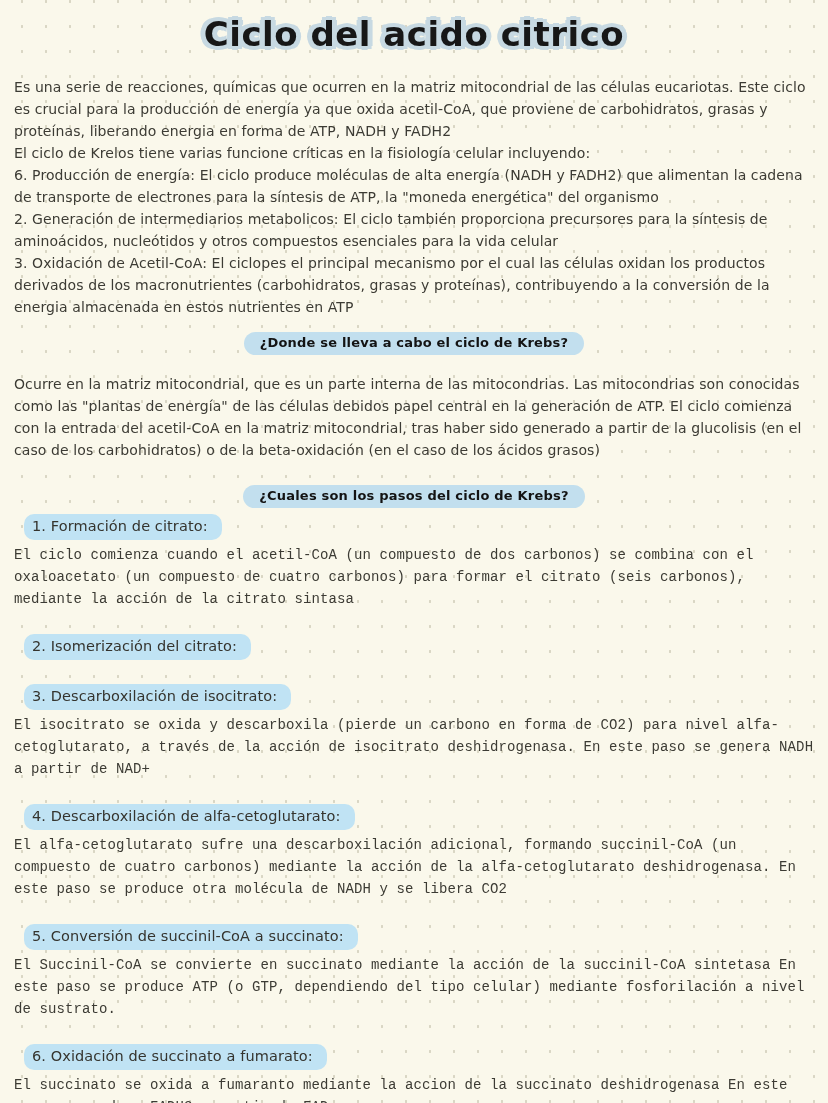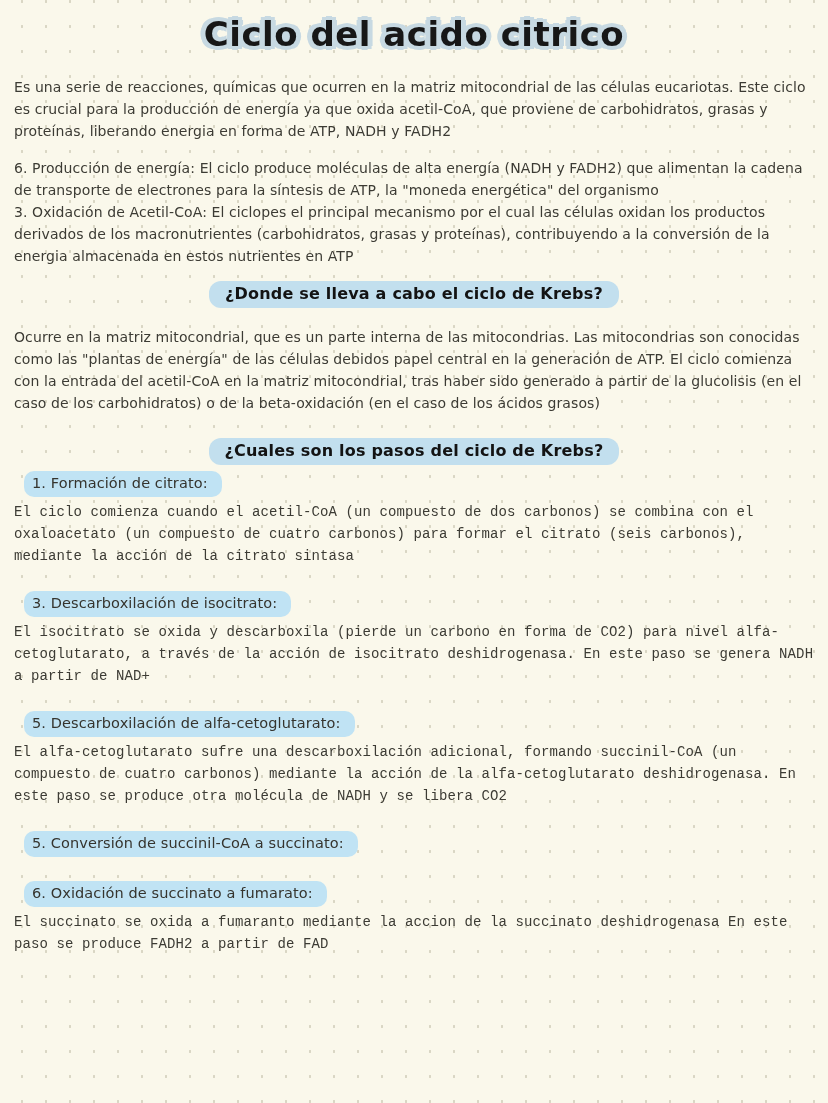--- a/index.html
+++ b/index.html
@@ -35,35 +35,35 @@
        0   -4px 0 #c7d9e2,  0    4px 0 #c7d9e2;
   }
 
   .body-text {
     font-size: 14px;
     line-height: 22px;
     letter-spacing: 0.1px;
     color: #3c3b34;
   }
 
-  .para { margin-bottom: 15px; }
+  .para { }
 
   .functions-block { margin-bottom: 14px; }
   .functions-block p { margin: 0; }
 
   .section-heading {
     text-align: center;
     margin: 4px 0 18px 0;
   }
   .heading-pill {
     display: inline-block;
     background: #c2dfee;
     border-radius: 12px;
     padding: 3px 16px 5px 16px;
-    font-size: 16px;
+    font-size: 13px;
     font-weight: bold;
     color: #131313;
     letter-spacing: 0.2px;
   }
 
   .steps-heading { margin-bottom: 6px; text-align: center; }
 
   .step { margin-bottom: 24px; }
   .step-title { margin-bottom: 4px; margin-left: -10px; }
   .step-pill {
@@ -81,21 +81,23 @@
 </head>
 <body>
 
 <div class="page">
 
   <h1 class="title">Ciclo del acido citrico</h1>
 
   <p class="body-text para">Es una serie de reacciones, químicas que ocurren en la matriz mitocondrial de las células eucariotas. Este ciclo es crucial para la producción de energía ya que oxida acetil-CoA, que proviene de carbohidratos, grasas y proteínas, liberando energia en forma de ATP, NADH y FADH2</p>
 
   <div class="body-text functions-block">
+    <p>El ciclo de Krelos tiene varias funcione críticas en la fisiología celular incluyendo:</p>
     <p>6. Producción de energía: El ciclo produce moléculas de alta energía (NADH y FADH2) que alimentan la cadena de transporte de electrones para la síntesis de ATP, la "moneda energética" del organismo</p>
+    <p>2. Generación de intermediarios metabolicos: El ciclo también proporciona precursores para la síntesis de aminoácidos, nucleótidos y otros compuestos esenciales para la vida celular</p>
     <p>3. Oxidación de Acetil-CoA: El ciclopes el principal mecanismo por el cual las células oxidan los productos derivados de los macronutrientes (carbohidratos, grasas y proteínas), contribuyendo a la conversión de la energia almacenada en estos nutrientes en ATP</p>
   </div>
 
   <div class="section-heading">
     <span class="heading-pill">¿Donde se lleva a cabo el ciclo de Krebs?</span>
   </div>
 
   <p class="body-text para" style="margin-bottom:24px;">Ocurre en la matriz mitocondrial, que es un parte interna de las mitocondrias. Las mitocondrias son conocidas como las "plantas de energía" de las células debidos papel central en la generación de ATP. El ciclo comienza con la entrada del acetil-CoA en la matriz mitocondrial, tras haber sido generado a partir de la glucolisis (en el caso de los carbohidratos) o de la beta-oxidación (en el caso de los ácidos grasos)</p>
 
   <div class="section-heading steps-heading">
@@ -103,40 +105,44 @@
   </div>
 
   <div class="step body-text">
     <div class="step-title">
       <span class="step-pill">1. Formación de citrato:</span>
     </div>
     <p>El ciclo comienza cuando el acetil-CoA (un compuesto de dos carbonos) se combina con el oxaloacetato (un compuesto de cuatro carbonos) para formar el citrato (seis carbonos), mediante la acción de la citrato sintasa</p>
   </div>
 
   <div class="step body-text">
+    <div class="step-title">
+      <span class="step-pill">2. Isomerización del citrato:</span>
+    </div>
   </div>
 
   <div class="step body-text">
     <div class="step-title">
       <span class="step-pill">3. Descarboxilación de isocitrato:</span>
     </div>
     <p>El isocitrato se oxida y descarboxila (pierde un carbono en forma de CO2) para nivel alfa-cetoglutarato, a través de la acción de isocitrato deshidrogenasa. En este paso se genera NADH a partir de NAD+</p>
   </div>
 
   <div class="step body-text">
     <div class="step-title">
-      <span class="step-pill">5. Descarboxilación de alfa-cetoglutarato:</span>
+      <span class="step-pill">4. Descarboxilación de alfa-cetoglutarato:</span>
     </div>
     <p>El alfa-cetoglutarato sufre una descarboxilación adicional, formando succinil-CoA (un compuesto de cuatro carbonos) mediante la acción de la alfa-cetoglutarato deshidrogenasa. En este paso se produce otra molécula de NADH y se libera CO2</p>
   </div>
 
   <div class="step body-text">
     <div class="step-title">
       <span class="step-pill">5. Conversión de succinil-CoA a succinato:</span>
     </div>
+    <p>El Succinil-CoA se convierte en succinato mediante la acción de la succinil-CoA sintetasa En este paso se produce ATP (o GTP, dependiendo del tipo celular) mediante fosforilación a nivel de sustrato.</p>
   </div>
 
   <div class="step body-text">
     <div class="step-title">
       <span class="step-pill">6. Oxidación de succinato a fumarato:</span>
     </div>
     <p>El succinato se oxida a fumaranto mediante la accion de la succinato deshidrogenasa En este paso se produce FADH2 a partir de FAD</p>
   </div>
 
 </div>

